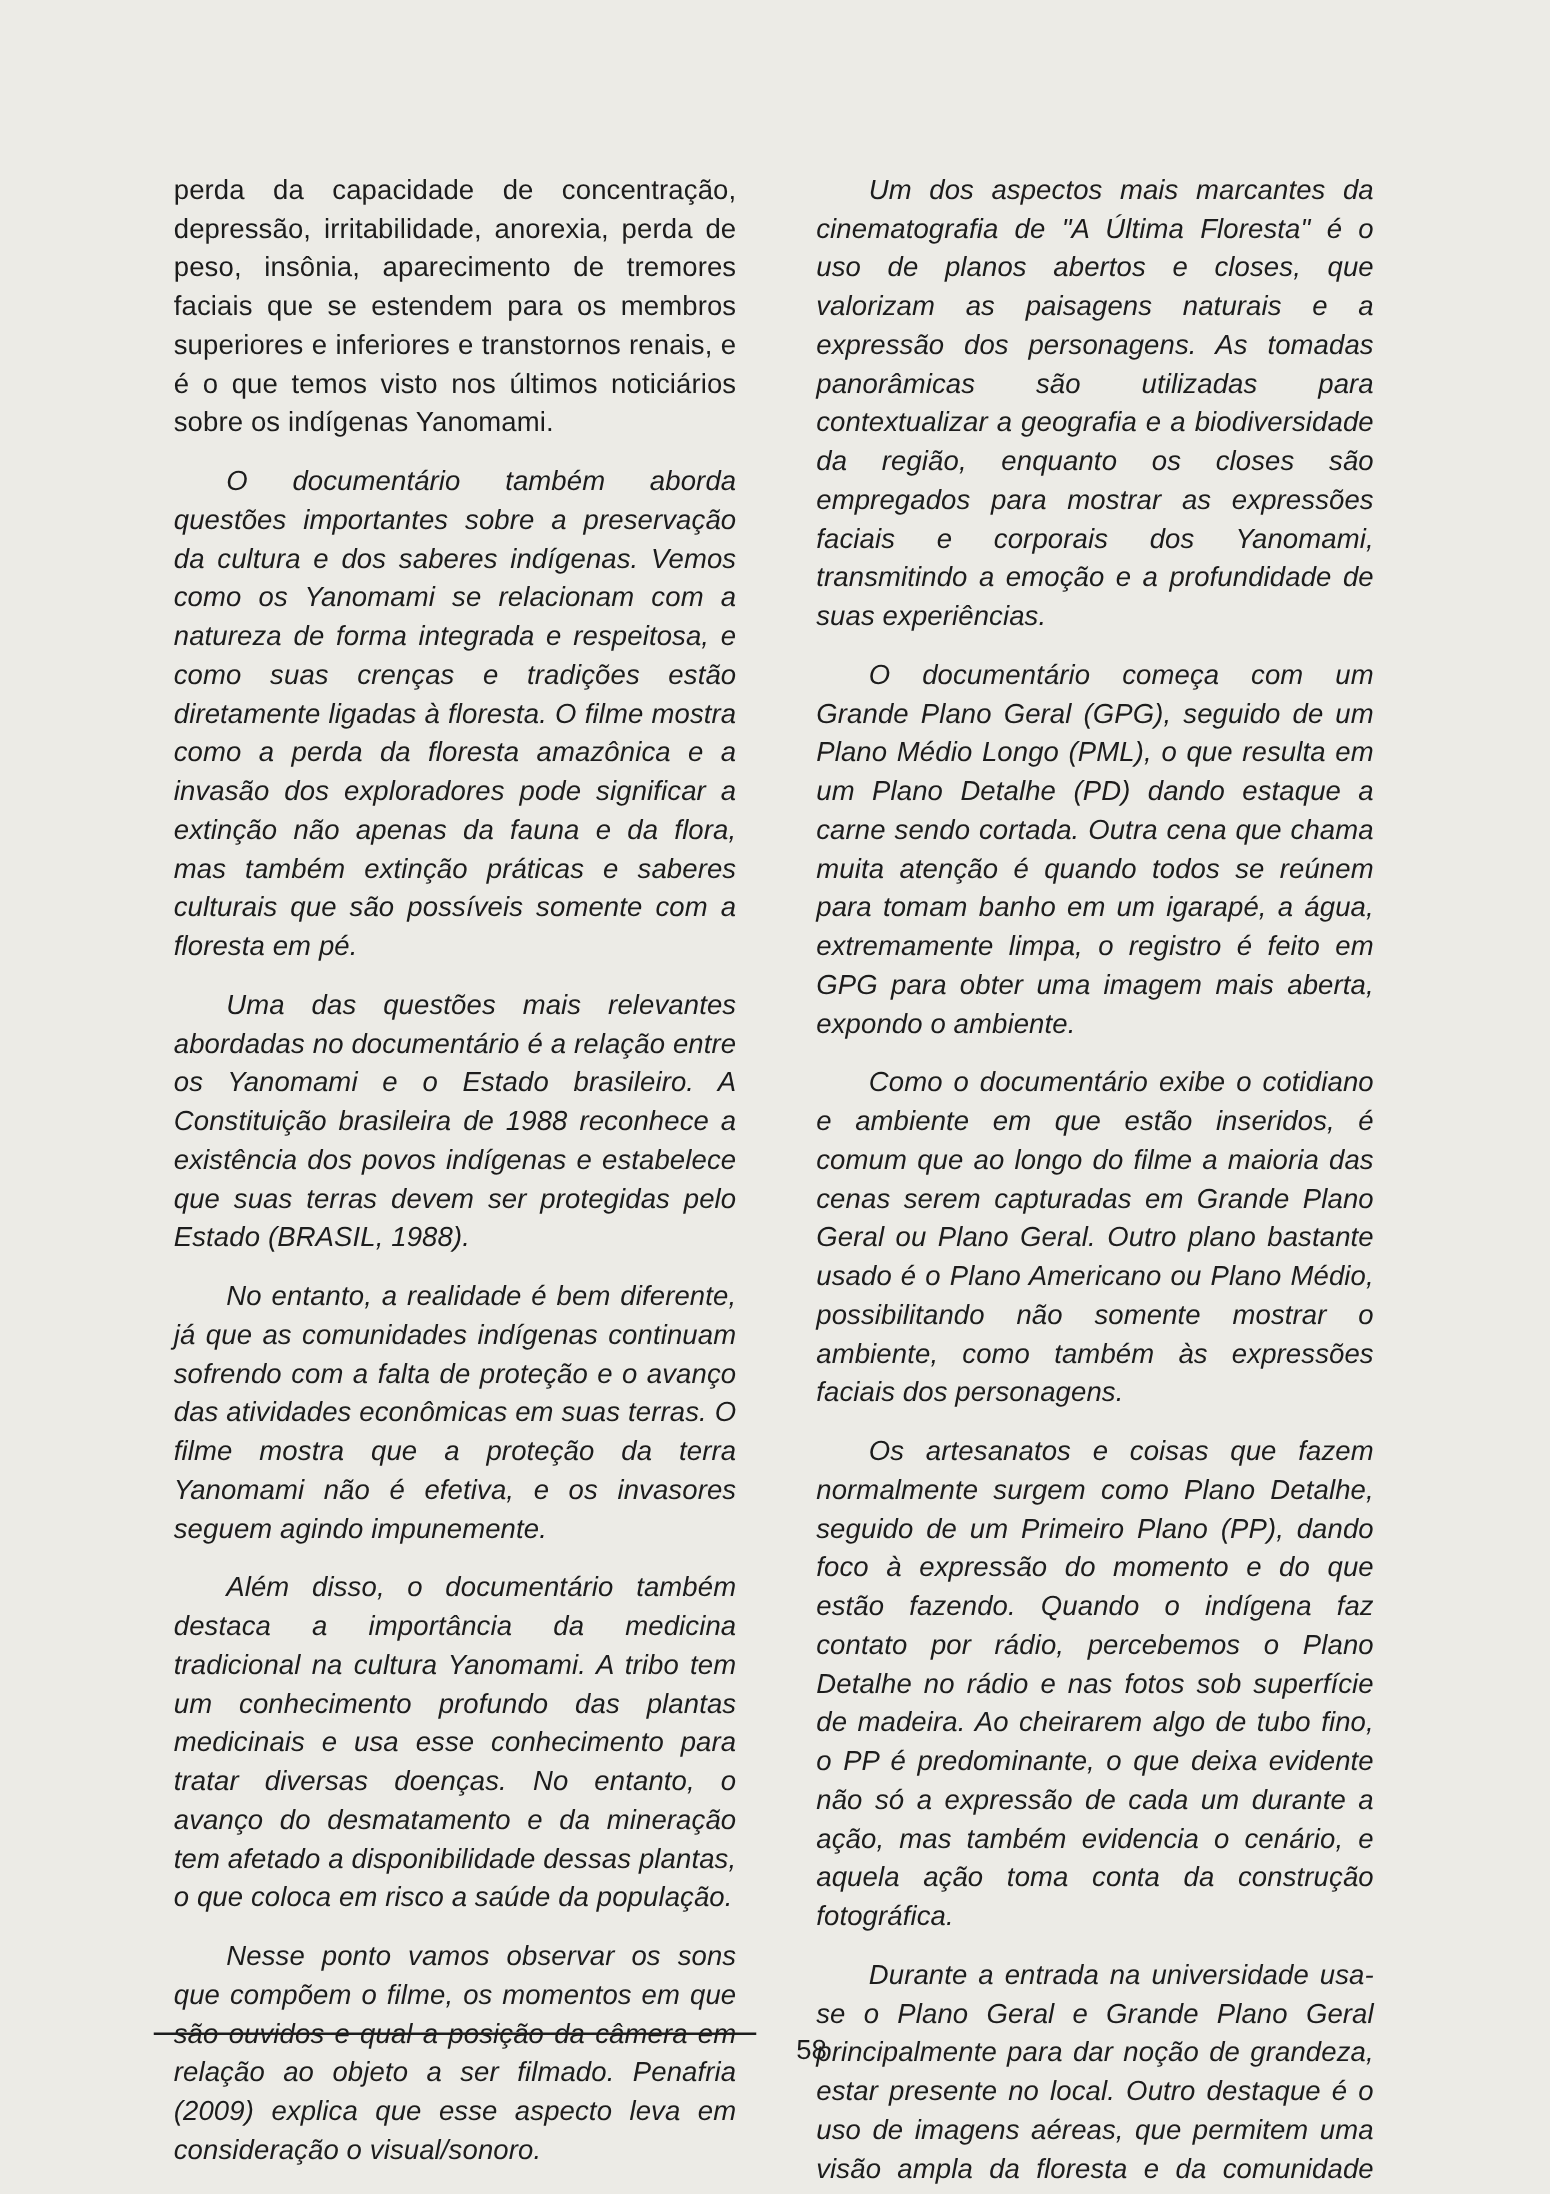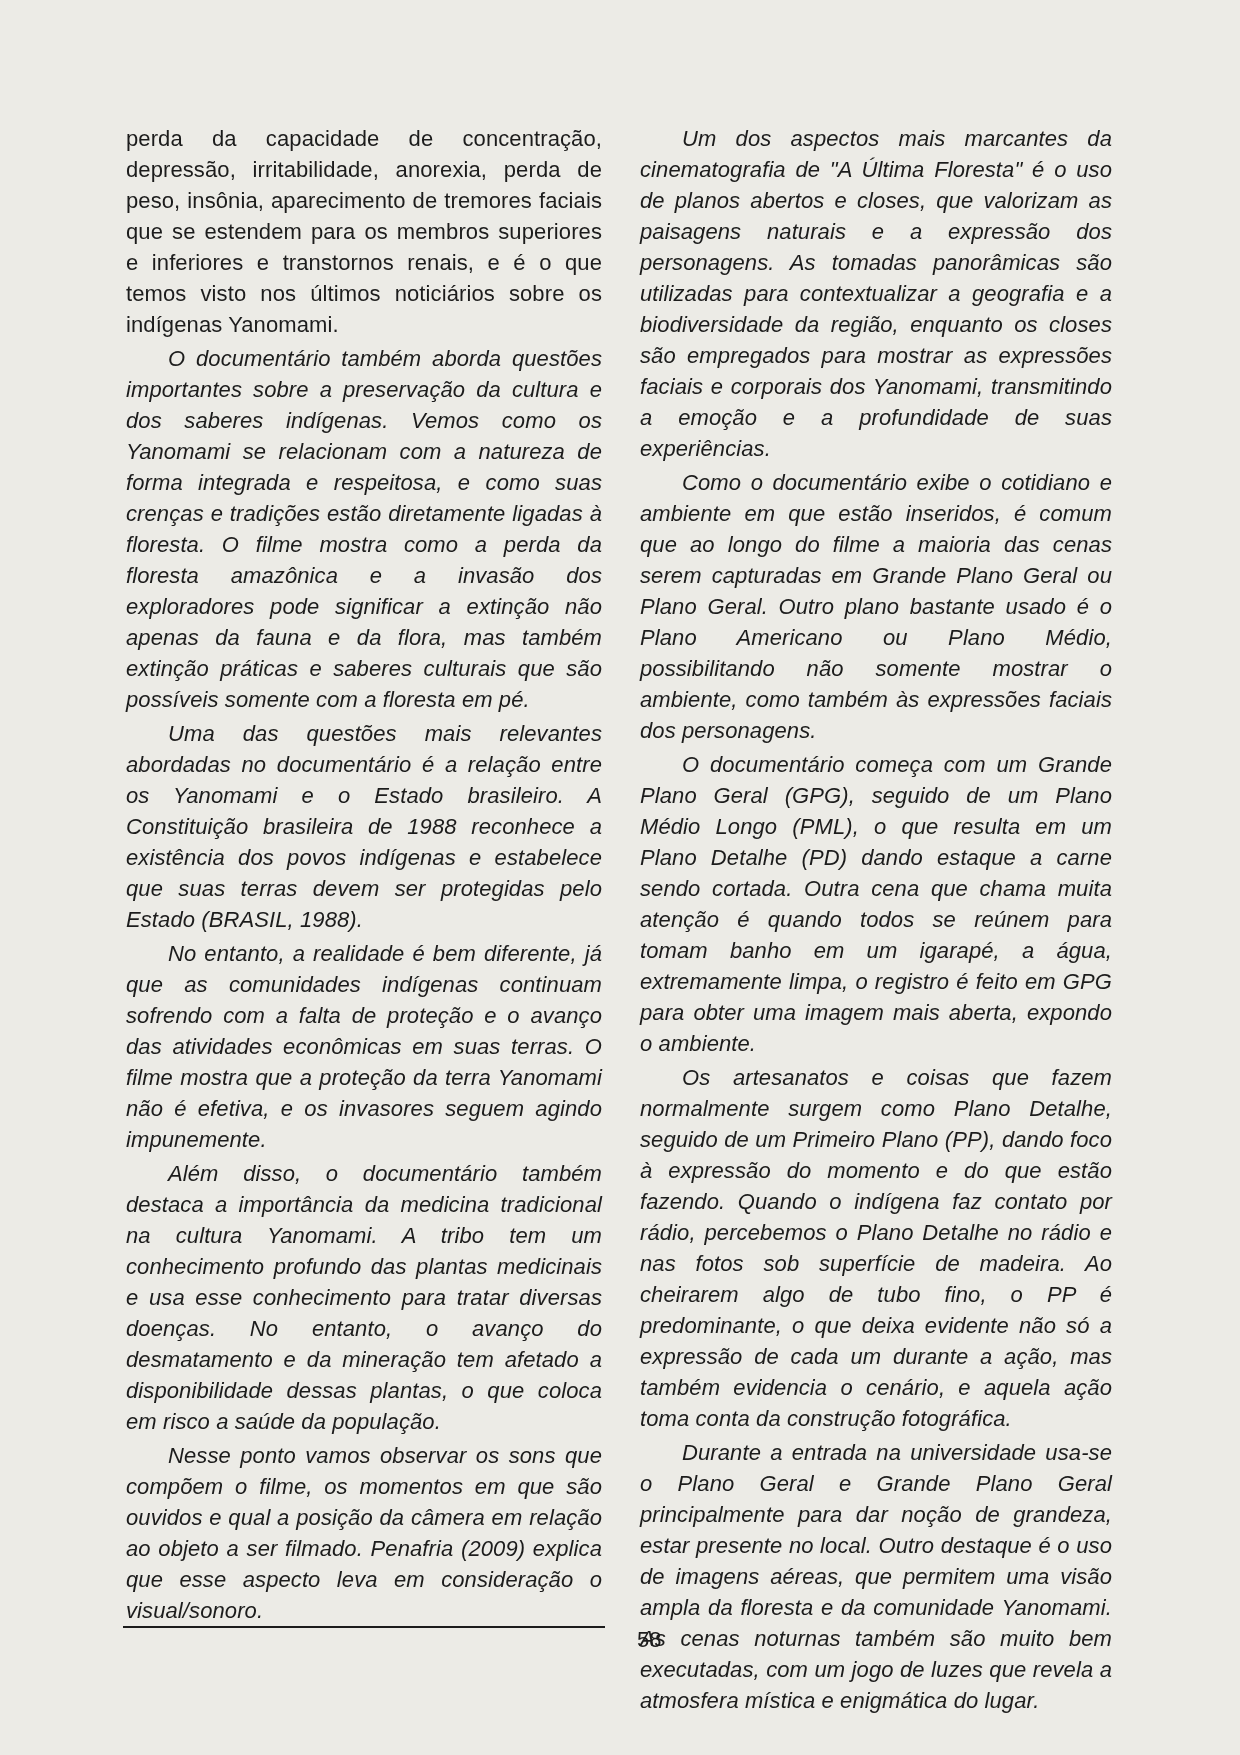--- a/index.html
+++ b/index.html
@@ -29,21 +29,21 @@
   }
   .col-left {
     left: 123px;
     width: 482px;
   }
   .col-right {
     left: 637px;
     width: 478px;
   }
   .col p {
-    margin: 3px;
+    margin: 16px;
     padding: 0;
   }
   .col p.ind {
     text-indent: 42px;
     font-style: italic;
   }
   .footnote-rule {
     position: absolute;
     left: 123px;
     top: 1626px;
@@ -69,22 +69,22 @@
     <p>perda da capacidade de concentração, depressão, irritabilidade, anorexia, perda de peso, insônia, aparecimento de tremores faciais que se estendem para os membros superiores e inferiores e transtornos renais, e é o que temos visto nos últimos noticiários sobre os indígenas Yanomami.</p>
     <p class="ind">O documentário também aborda questões importantes sobre a preservação da cultura e dos saberes indígenas. Vemos como os Yanomami se relacionam com a natureza de forma integrada e respeitosa, e como suas crenças e tradições estão diretamente ligadas à floresta. O filme mostra como a perda da floresta amazônica e a invasão dos exploradores pode significar a extinção não apenas da fauna e da flora, mas também extinção práticas e saberes culturais que são possíveis somente com a floresta em pé.</p>
     <p class="ind">Uma das questões mais relevantes abordadas no documentário é a relação entre os Yanomami e o Estado brasileiro. A Constituição brasileira de 1988 reconhece a existência dos povos indígenas e estabelece que suas terras devem ser protegidas pelo Estado (BRASIL, 1988).</p>
     <p class="ind">No entanto, a realidade é bem diferente, já que as comunidades indígenas continuam sofrendo com a falta de proteção e o avanço das atividades econômicas em suas terras. O filme mostra que a proteção da terra Yanomami não é efetiva, e os invasores seguem agindo impunemente.</p>
     <p class="ind">Além disso, o documentário também destaca a importância da medicina tradicional na cultura Yanomami. A tribo tem um conhecimento profundo das plantas medicinais e usa esse conhecimento para tratar diversas doenças. No entanto, o avanço do desmatamento e da mineração tem afetado a disponibilidade dessas plantas, o que coloca em risco a saúde da população.</p>
     <p class="ind">Nesse ponto vamos observar os sons que compõem o filme, os momentos em que são ouvidos e qual a posição da câmera em relação ao objeto a ser filmado. Penafria (2009) explica que esse aspecto leva em consideração o visual/sonoro.</p>
   </div>
 
   <div class="col col-right">
     <p class="ind">Um dos aspectos mais marcantes da cinematografia de "A Última Floresta" é o uso de planos abertos e closes, que valorizam as paisagens naturais e a expressão dos personagens. As tomadas panorâmicas são utilizadas para contextualizar a geografia e a biodiversidade da região, enquanto os closes são empregados para mostrar as expressões faciais e corporais dos Yanomami, transmitindo a emoção e a profundidade de suas experiências.</p>
+    <p class="ind">O documentário começa com um Grande Plano Geral (GPG), seguido de um Plano Médio Longo (PML), o que resulta em um Plano Detalhe (PD) dando estaque a carne sendo cortada. Outra cena que chama muita atenção é quando todos se reúnem para tomam banho em um igarapé, a água, extremamente limpa, o registro é feito em GPG para obter uma imagem mais aberta, expondo o ambiente.</p>
     <p class="ind">Como o documentário exibe o cotidiano e ambiente em que estão inseridos, é comum que ao longo do filme a maioria das cenas serem capturadas em Grande Plano Geral ou Plano Geral. Outro plano bastante usado é o Plano Americano ou Plano Médio, possibilitando não somente mostrar o ambiente, como também às expressões faciais dos personagens.</p>
-    <p class="ind">O documentário começa com um Grande Plano Geral (GPG), seguido de um Plano Médio Longo (PML), o que resulta em um Plano Detalhe (PD) dando estaque a carne sendo cortada. Outra cena que chama muita atenção é quando todos se reúnem para tomam banho em um igarapé, a água, extremamente limpa, o registro é feito em GPG para obter uma imagem mais aberta, expondo o ambiente.</p>
     <p class="ind">Os artesanatos e coisas que fazem normalmente surgem como Plano Detalhe, seguido de um Primeiro Plano (PP), dando foco à expressão do momento e do que estão fazendo. Quando o indígena faz contato por rádio, percebemos o Plano Detalhe no rádio e nas fotos sob superfície de madeira. Ao cheirarem algo de tubo fino, o PP é predominante, o que deixa evidente não só a expressão de cada um durante a ação, mas também evidencia o cenário, e aquela ação toma conta da construção fotográfica.</p>
     <p class="ind">Durante a entrada na universidade usa-se o Plano Geral e Grande Plano Geral principalmente para dar noção de grandeza, estar presente no local. Outro destaque é o uso de imagens aéreas, que permitem uma visão ampla da floresta e da comunidade Yanomami. As cenas noturnas também são muito bem executadas, com um jogo de luzes que revela a atmosfera mística e enigmática do lugar.</p>
   </div>
 
   <div class="footnote-rule"></div>
 
   <div class="page-number">58</div>
 
 </div>
 

